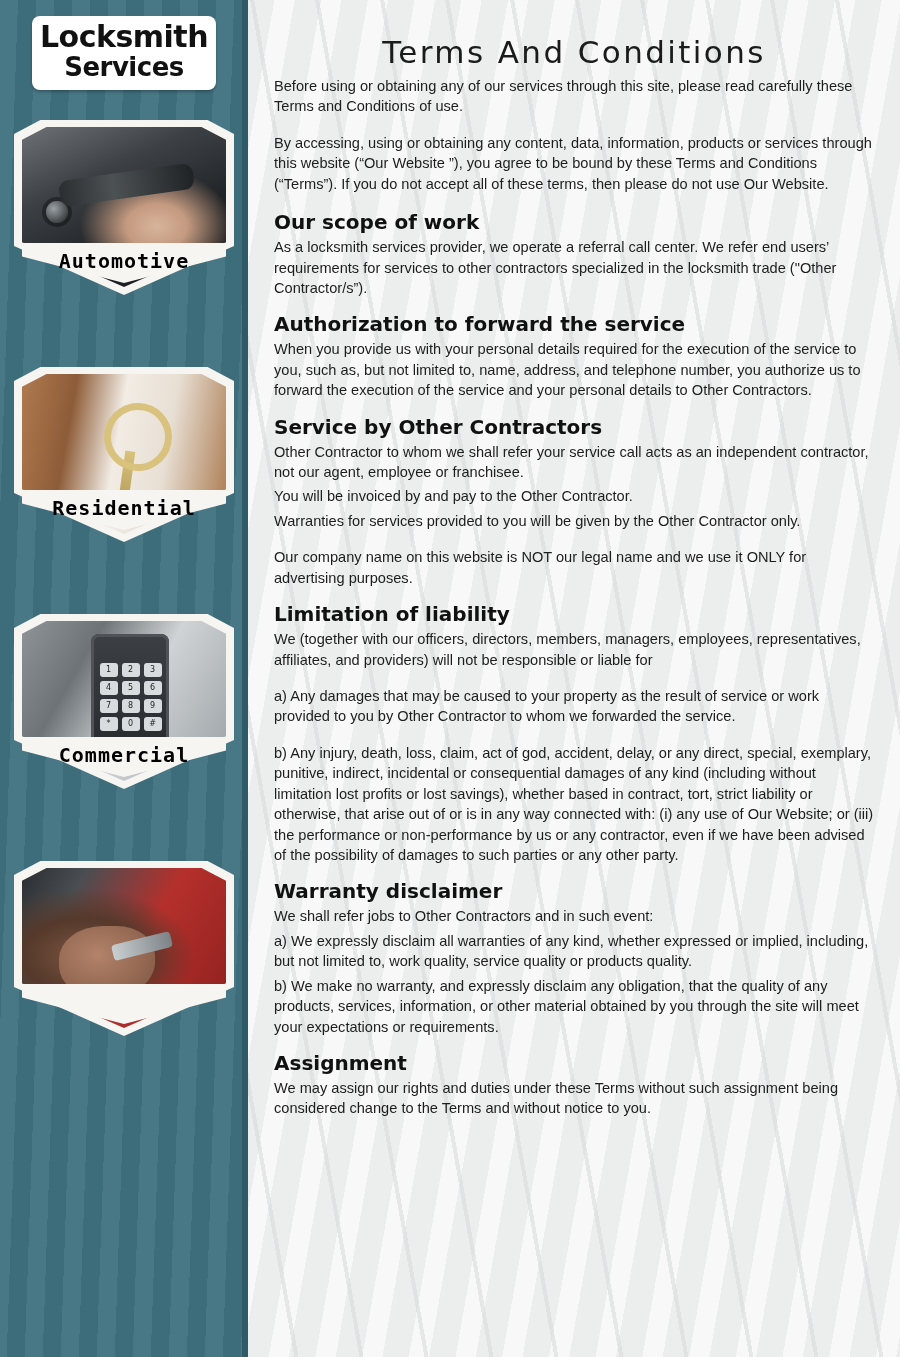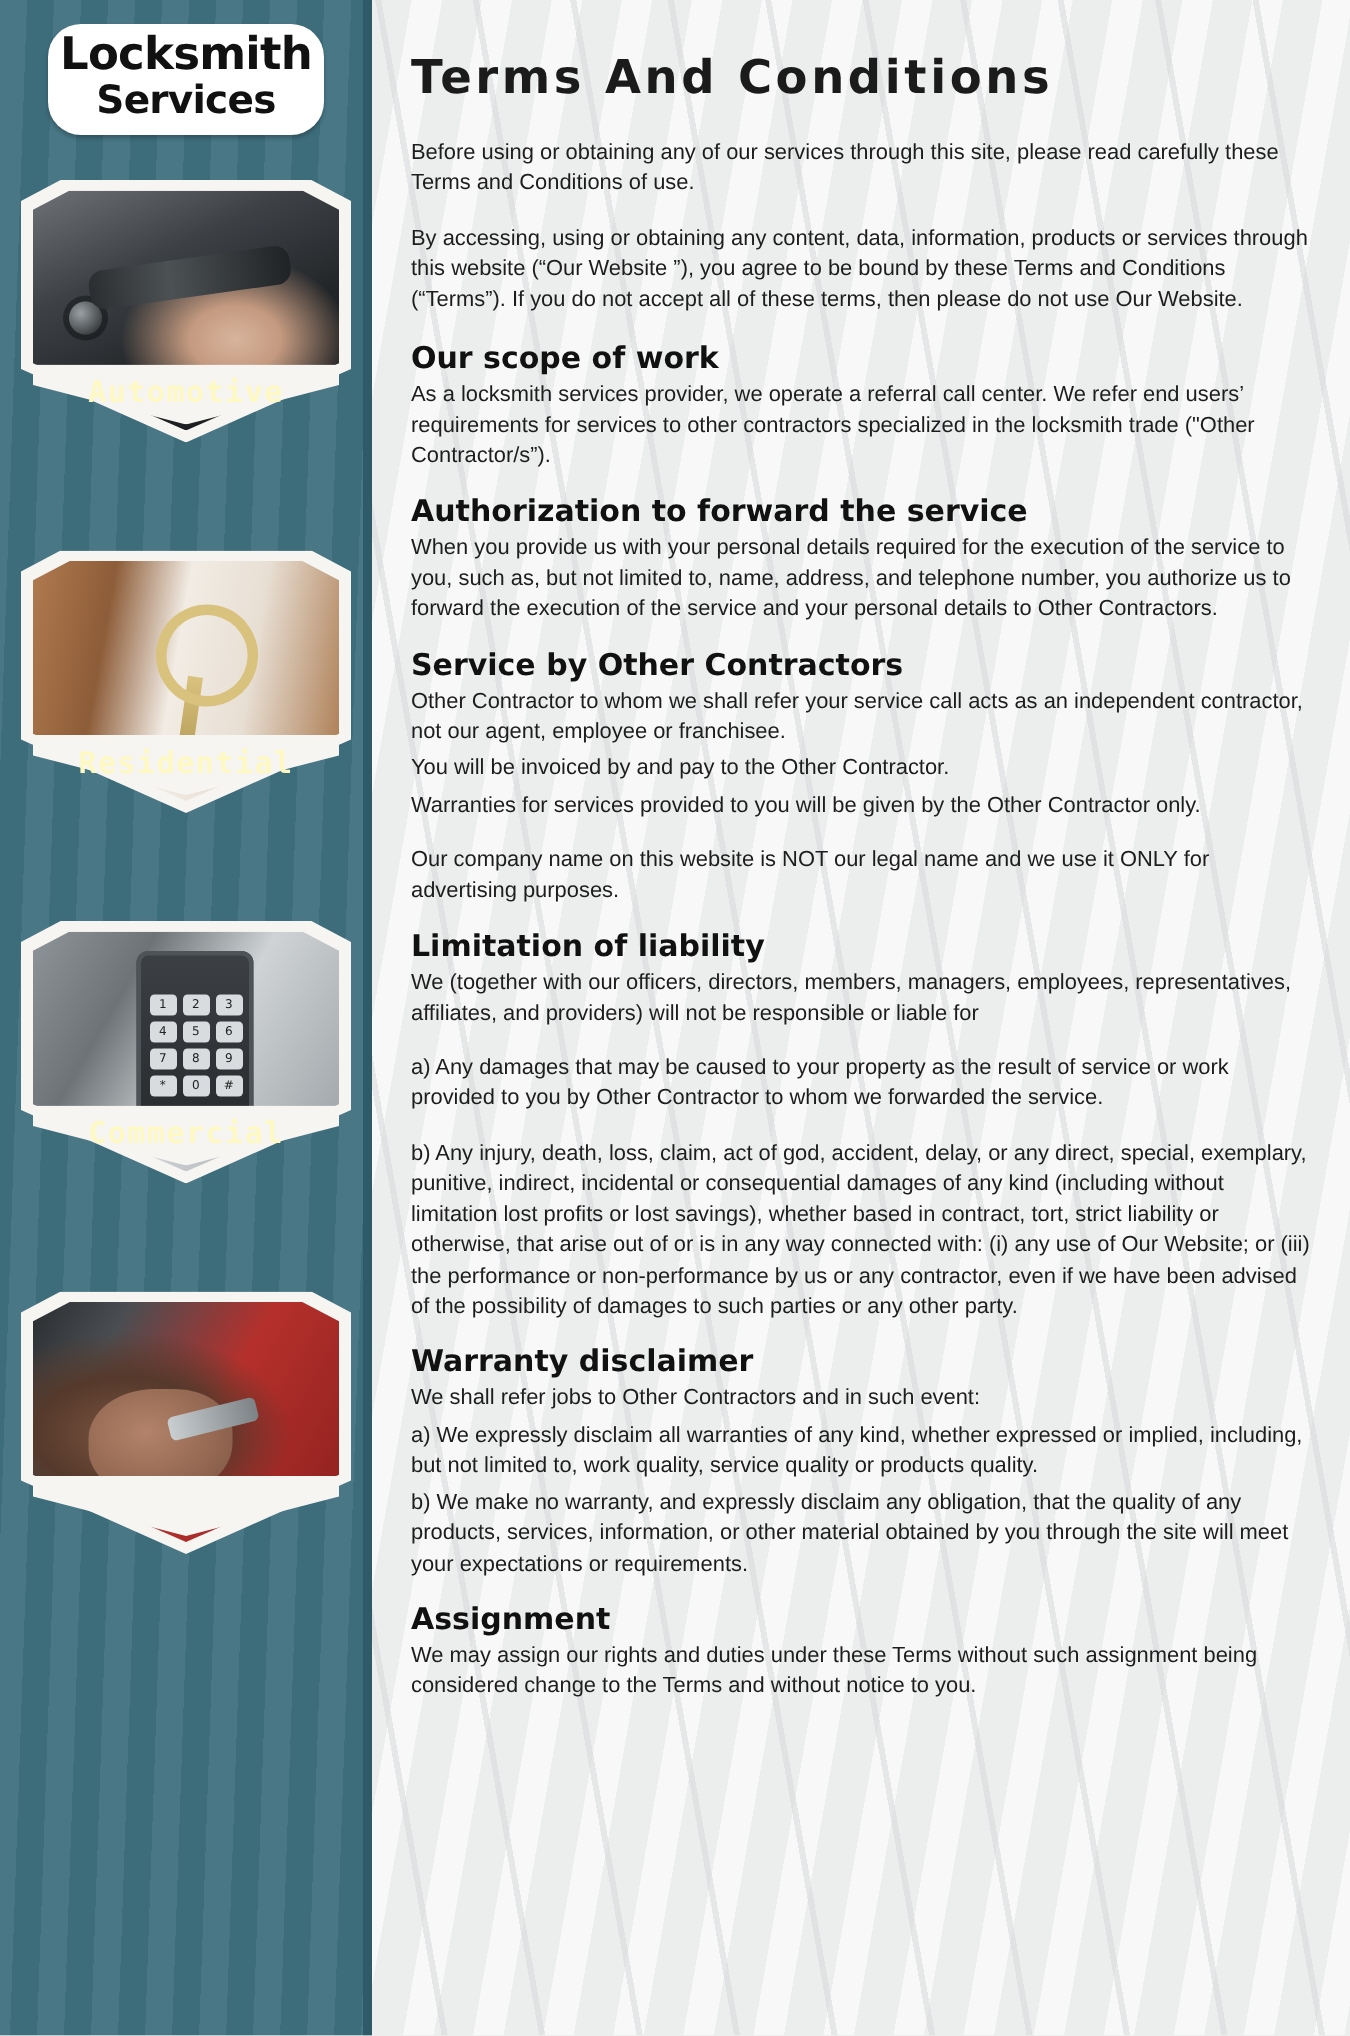--- a/index.html
+++ b/index.html
@@ -71,21 +71,21 @@
   
   .logo {
     position: relative;
     margin: 16px auto 0 auto;
     width: 200px;
     text-align: center;
     z-index: 3;
   }
   .logo-shape {
     background: #ffffff;
-    border-radius: 22px;
+    border-radius: 8px;
     padding: 6px 8px 10px 8px;
     display: inline-block;
     position: relative;
     box-shadow: 0 2px 3px rgba(0,0,0,0.25);
   }
   .logo-line1, .logo-line2 {
     font-family: "DejaVu Sans", sans-serif;
     font-weight: bold;
     color: #111;
     line-height: 1.0;
@@ -124,21 +124,21 @@
     position: absolute; inset: 0;
   }
   .badge-label {
     position: absolute;
     left: 0; right: 0;
     bottom: 22px;
     text-align: center;
     font-family: "DejaVu Sans Mono", monospace;
     font-weight: bold;
     font-size: 20px;
-    color: #fef9c3;
+    color: #000000;
     letter-spacing: 1px;
     z-index: 4;
     margin-top: 46px;
   }
   .label-plate {
     position: absolute;
     left: 8px; right: 8px;
     bottom: 12px;
     height: 40px;
     background: #f7f5f2;
@@ -253,25 +253,26 @@
 
   
   .content {
     position: relative;
     flex: 1;
     z-index: 2;
     padding: 22px 26px 0 26px;
   }
   h1.title {
     font-family: "DejaVu Sans", sans-serif;
-    font-weight: bold;
+    font-weight: normal;
     font-size: 31px;
     letter-spacing: 2.4px;
+    text-align: center;
     color: #1b1b1b;
-    margin: 12px 0 22px 0;
+    margin: 12px 0 6px 0;
   }
   p.para {
     font-size: 14.6px;
     line-height: 1.40;
     color: #1d1d1d;
     margin: 0 0 16px 0;
   }
   p.tight { margin-bottom: 4px; }
   h2.section {
     font-family: "DejaVu Sans", sans-serif;

